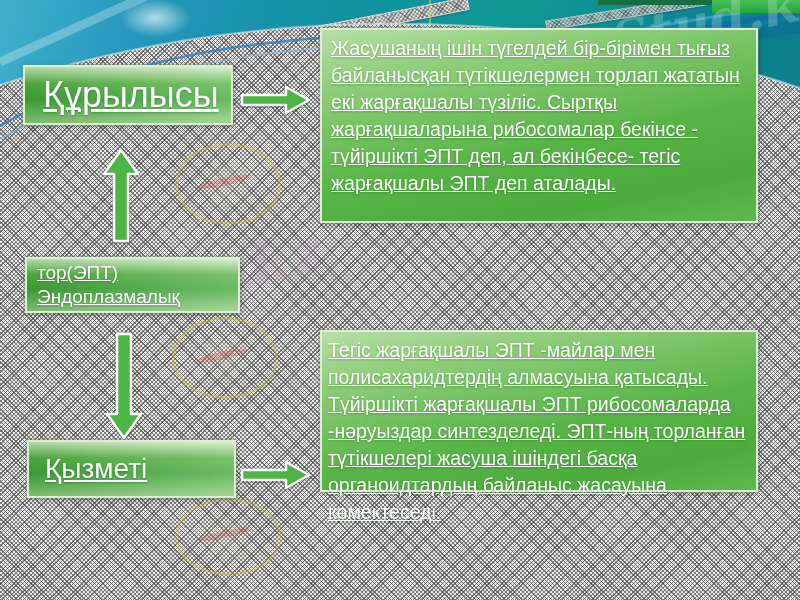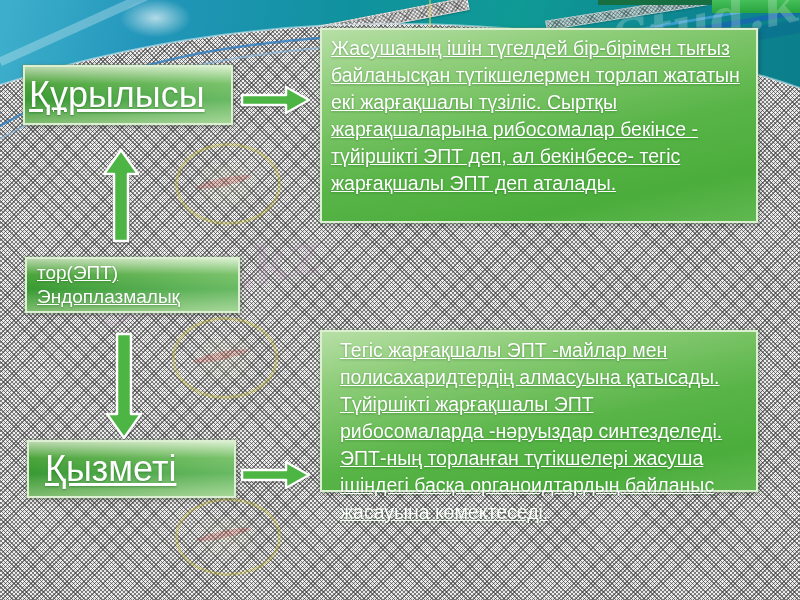--- a/index.html
+++ b/index.html
@@ -54,29 +54,29 @@
   }
   .label-grad{
     background:
       linear-gradient(90deg, rgba(0,45,0,0.10) 0%, rgba(255,255,255,0.22) 100%),
       linear-gradient(180deg,#cdeabf 0%,#55b243 30%,#3fa639 58%,#8ccb7b 100%);
   }
   .text-grad{
     background:linear-gradient(168deg,#b7dfa6 0%,#8ecd79 22%,#58b447 58%,#4bad3c 82%,#60b850 100%);
   }
   .box-structure-label{left:23px;top:65px;width:210px;height:60px;
-    font-size:36px;display:flex;align-items:center;padding-left:4px;}
+    font-size:36px;display:flex;align-items:center;padding-left:18px;}
   .box-topic{left:25px;top:257px;width:215px;height:56px;
     font-size:19px;line-height:24px;display:flex;flex-direction:column;justify-content:center;padding-left:10px;}
   .box-function-label{left:27px;top:440px;width:209px;height:58px;
-    font-size:36px;display:flex;align-items:center;padding-left:16px;}
+    font-size:28px;display:flex;align-items:center;padding-left:16px;}
   .box-structure-text{left:320px;top:28px;width:438px;height:195px;
     font-size:19.5px;line-height:27px;padding:5px 9px;}
   .box-function-text{left:320px;top:330px;width:438px;height:162px;
-    font-size:19.5px;line-height:27px;padding:5px 18px;}
+    font-size:19.5px;line-height:27px;padding:5px 6px;}
   
   .arrow{position:absolute;filter:drop-shadow(0 1px 1px rgba(0,0,0,0.4));}
   .arrow polygon{fill:#4db543;stroke:#ffffff;stroke-width:2.5;stroke-linejoin:round;}
 </style>
 </head>
 <body>
 
 <div class="slide">
 
   <div class="bg-teal"></div>

